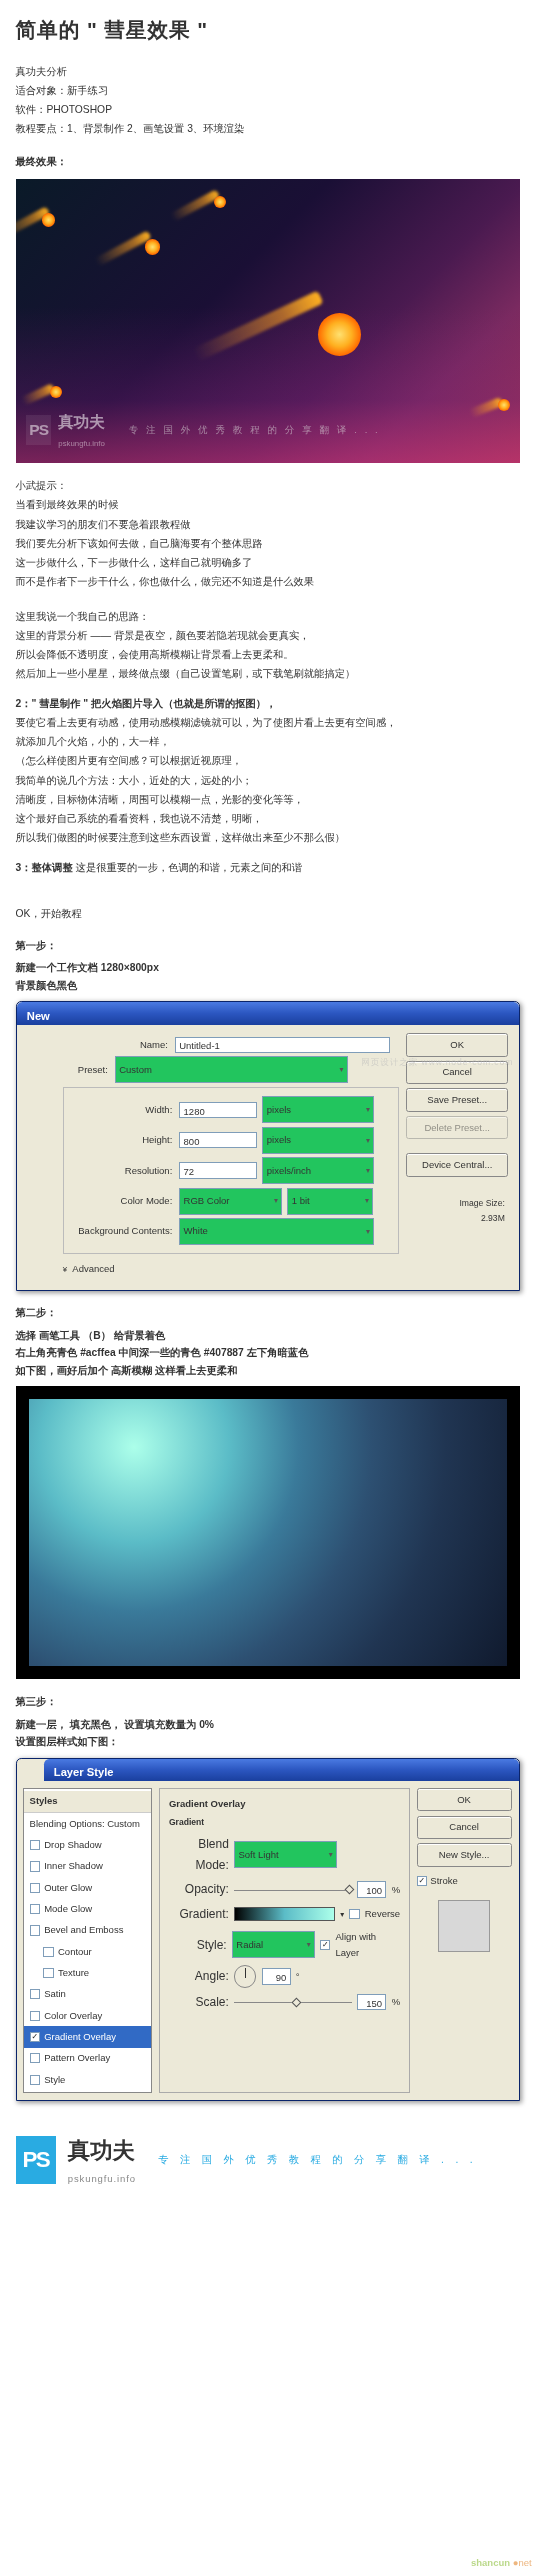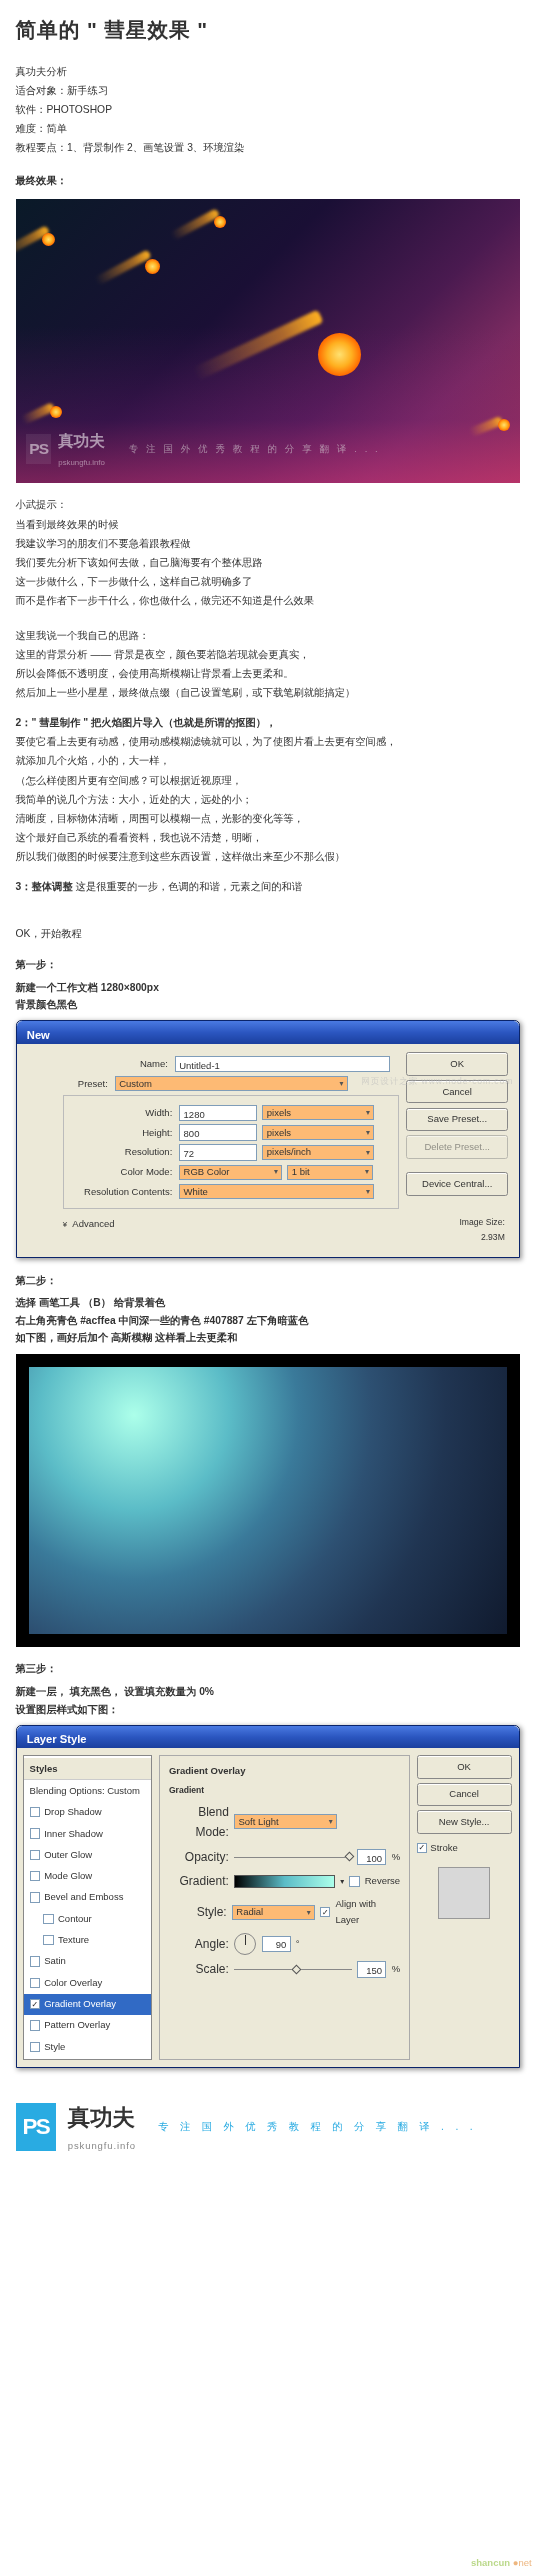--- a/index.html
+++ b/index.html
@@ -21,29 +21,29 @@
   .step-title { font-weight: bold; margin: 13.8px 0 5.2px 0; }
   .dlg { width: 504px; background:#ece9d8; border:0.9px solid #0a246a; border-radius:5.2px 5.2px 0 0; box-shadow:1.7px 1.7px 5.2px rgba(0,0,0,0.4); margin:6.9px 0; font-size:9.5px; }
   .dlg .bar { height:22.4px; background:linear-gradient(180deg,#4a7ae2 0%,#2b56c0 50%,#1a3f9e 100%); color:#fff; font-weight:bold; border-radius:5.2px 5.2px 0 0; padding:4.3px 0 0 10.3px; font-size:11.2px; }
   .dlg-body { padding:8.6px 10.3px 12px 10.3px; display:flex; gap:6.9px; }
   .dlg-left { flex:1;padding-left:36px; }
   .dlg-right { width:102px; display:flex; flex-direction:column; gap:4.3px; }
   .dlg-btn { background:#ece9d8; border:0.9px solid #888; border-radius:2.6px; text-align:center; padding:2.6px 3.4px; font-size:9.5px; box-shadow:0 0.9px 0 #fff inset; }
   .dlg-row { display:flex; align-items:center; margin:3.4px 0; }
   .dlg-lbl { width:112px; text-align:right; padding-right:6.9px; color:#333; }
   .dlg-inp { background:#fff; border:0.9px solid #7f9db9; height:16.4px; padding:0.9px 3.4px; }
-  .dlg-sel { background:#fdba74; border:0.9px solid #7f9db9; height:15px; padding:0 3.4px; display:flex; align-items:center; justify-content:space-between; }
+  .dlg-sel { background:#22c55e; border:0.9px solid #7f9db9; height:27px; padding:0 3.4px; display:flex; align-items:center; justify-content:space-between; }
   .dlg-sel::after { content:"▾"; color:#555; font-size:7.8px; margin-left:3.4px; }
   .adv { display:flex; align-items:center; gap:5.2px; margin-top:6.9px; }
   .adv .tw { font-size:7.8px; }
   .img-size-box { margin-top:15.5px; font-size:8.6px; text-align:right; padding-right:3.4px; }
   .step2-img { width:100%; height:293px; background: radial-gradient(circle at 22% 18%, #acffea 0%, #5bbcc7 22%, #3a7a9a 38%, #2d5072 55%, #203552 72%, #101a2e 100%); margin:6.9px 0 13.8px 0; border:13.8px solid #000; box-sizing:border-box; }
   
   .ls { width:504px; background:#ece9d8; border:0.9px solid #0a246a; border-radius:5.2px 5.2px 0 0; box-shadow:1.7px 1.7px 5.2px rgba(0,0,0,0.4); margin:6.9px 0 20.7px 0; font-size:9.5px; }
-  .ls .bar { height:22.4px; background:linear-gradient(180deg,#4a7ae2 0%,#2b56c0 50%,#1a3f9e 100%); color:#fff; font-weight:bold; border-radius:5.2px 5.2px 0 0; padding:4.3px 0 0 10.3px; font-size:11.2px; }
+  .ls .bar { height:22.4px; background:linear-gradient(180deg,#4a7ae2 0%,#2b56c0 50%,#1a3f9e 100%); color:#fff; font-weight:bold; border-radius:5.2px 5.2px 0 0; padding:4.3px 0 0 10.3px; font-size:11.2px;margin-left:27px; }
   .ls-body { display:flex; padding:6.9px; gap:6.9px; }
   .ls-list { width:129px; background:#fff; border:0.9px solid #888; padding:1.7px 0; }
   .ls-item { padding:2.6px 5.2px; display:flex; align-items:center; gap:4.3px; }
   .ls-item.hdr { background:#ece9d8; font-weight:bold; border-bottom:0.9px solid #ccc; }
   .ls-item.sel { background:#316ac5; color:#fff; }
   .ls-chk { width:10.3px; height:10.3px; background:#fff; border:0.9px solid #7f9db9; display:inline-flex; align-items:center; justify-content:center; font-size:7.8px; color:#2a2a2a; }
   .ls-mid { flex:1; border:0.9px solid #aaa; padding:6.9px 8.6px; }
   .ls-mid .grp-title { font-weight:bold; margin-bottom:3.4px; }
   .ls-field { display:flex; align-items:center; margin:4.3px 0; gap:5.2px; }
   .ls-field .l { width:60px; text-align:right; color:#333; font-size:12px; }
@@ -63,21 +63,20 @@
 </head>
 <body>
 
 <div class="wrap">
   <div class="title">简单的 " 彗星效果 "</div>
 
   <div class="meta para">
     <p>真功夫分析</p>
     <p>适合对象：新手练习</p>
     <p>软件：PHOTOSHOP</p>
-    <p>难度：简单</p>
     <p>教程要点：1、背景制作   2、画笔设置   3、环境渲染</p>
   </div>
 
   <div class="spacer"></div>
   <p class="bold">最终效果：</p>
 
   <div class="final-img">
     <div class="glow-band"></div>
     <div class="comet" style="left:26px; top:34px;">
       <div class="comet-tail" style="transform:rotate(-28deg); width:52px; left:-43px; top:4.3px;"></div>
@@ -194,21 +193,21 @@
             <span class="dlg-lbl">Color Mode:</span>
             <span class="dlg-sel" style="width:103px">
                 <span>RGB Color</span>
               </span>
             <span style="width:5.2px"></span>
             <span class="dlg-sel" style="width:86px">
                 <span>1 bit</span>
               </span>
           </div>
           <div class="dlg-row">
-            <span class="dlg-lbl">Resolution Contents:</span>
+            <span class="dlg-lbl">Background Contents:</span>
             <span class="dlg-sel" style="width:195px">
                 <span>White</span>
               </span>
           </div>
         </div>
         <div class="adv">
           <span class="tw">¥</span>
           <span>Advanced</span>
         </div>
       </div>

